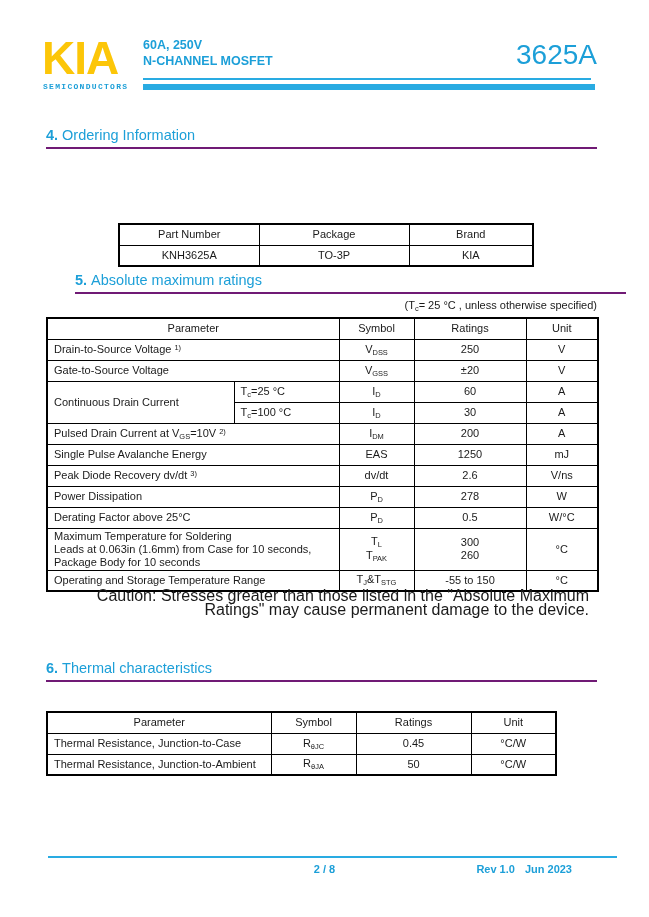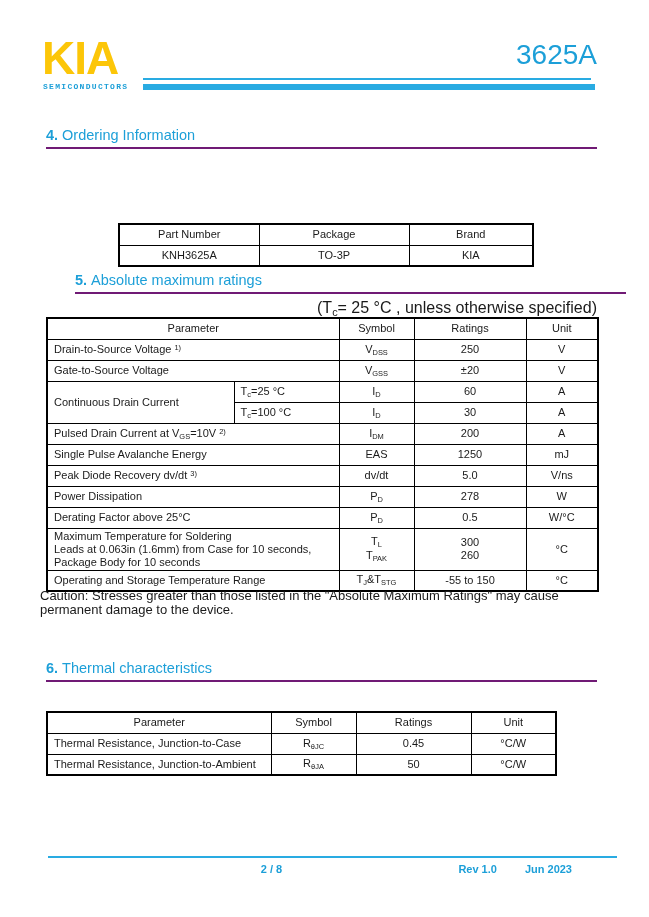--- a/index.html
+++ b/index.html
@@ -53,45 +53,49 @@
   table.tbl td.param { text-align:left; }
   td.tall { height:41px; white-space:normal; }
   .tbl-ordering { position:absolute; left:118px; top:175px;margin-top:48px; }
   .tbl-abs      { position:absolute; left:46px;  top:317px; }
   .tbl-thermal  { position:absolute; left:46px;  top:711px; }
   sub { font-size:0.68em; vertical-align:baseline; position:relative; top:0.28em; }
   sup { font-size:0.68em; vertical-align:baseline; position:relative; top:-0.35em; }
   
   .note-cond {
     position:absolute; left:46px; top:299px; width:551px;
-    text-align:right; font-size:16px; color:#1a1a1a;
+    text-align:right; font-size:11px; color:#1a1a1a;
   }
   .caution {
-    position:absolute; left:40px; top:589px; width:555px;
-    font-size:13px; line-height:14px; color:#1a1a1a;
+    position:absolute; left:34px; top:589px; width:555px;
+    font-size:16px; line-height:14px; color:#1a1a1a;text-align:right;
   }
   
   .footer-rule { position:absolute; left:48px; top:856px; width:569px; height:2px; background:#29ABE2; }
   .footer-page {
-    position:absolute; left:0; top:863px; width:543px; text-align:center;
+    position:absolute; left:0; top:863px; width:649px; text-align:center;
     font-size:11px; font-weight:bold; color:#1C9FD8;
   }
   .footer-rev {
     position:absolute; top:863px; right:77px;
     font-size:11px; font-weight:bold; color:#1C9FD8;
   }
-  .footer-rev span + span { margin-left:28px; }
+  .footer-rev span + span { margin-left:10px; }
 </style>
 </head>
 <body>
 
 <div class="page">
 
   <div class="logo">KIA</div>
   <div class="logo-sub">SEMICONDUCTORS</div>
+  <div class="subtitle">
+    <div>60A, 250V</div>
+    <div>N-CHANNEL MOSFET</div>
+  </div>
   <div class="part-title">3625A</div>
   <div class="rule-thin"></div>
   <div class="rule-thick"></div>
 
   <div class="sec-heading" id="sec4-heading">
     <span class="hnum">4.</span><span class="htitle">Ordering Information</span>
   </div>
 
   <table class="tbl tbl-ordering">
     <colgroup>
@@ -167,21 +171,21 @@
     </tr>
     <tr>
       <td colspan="2" class="param">Single Pulse Avalanche Energy</td>
       <td>EAS</td>
       <td>1250</td>
       <td>mJ</td>
     </tr>
     <tr>
       <td colspan="2" class="param">Peak Diode Recovery dv/dt <sup>3)</sup></td>
       <td>dv/dt</td>
-      <td>5.0</td>
+      <td>2.6</td>
       <td>V/ns</td>
     </tr>
     <tr>
       <td colspan="2" class="param">Power Dissipation</td>
       <td>P<sub>D</sub></td>
       <td>278</td>
       <td>W</td>
     </tr>
     <tr>
       <td colspan="2" class="param">Derating Factor above 25°C</td>

